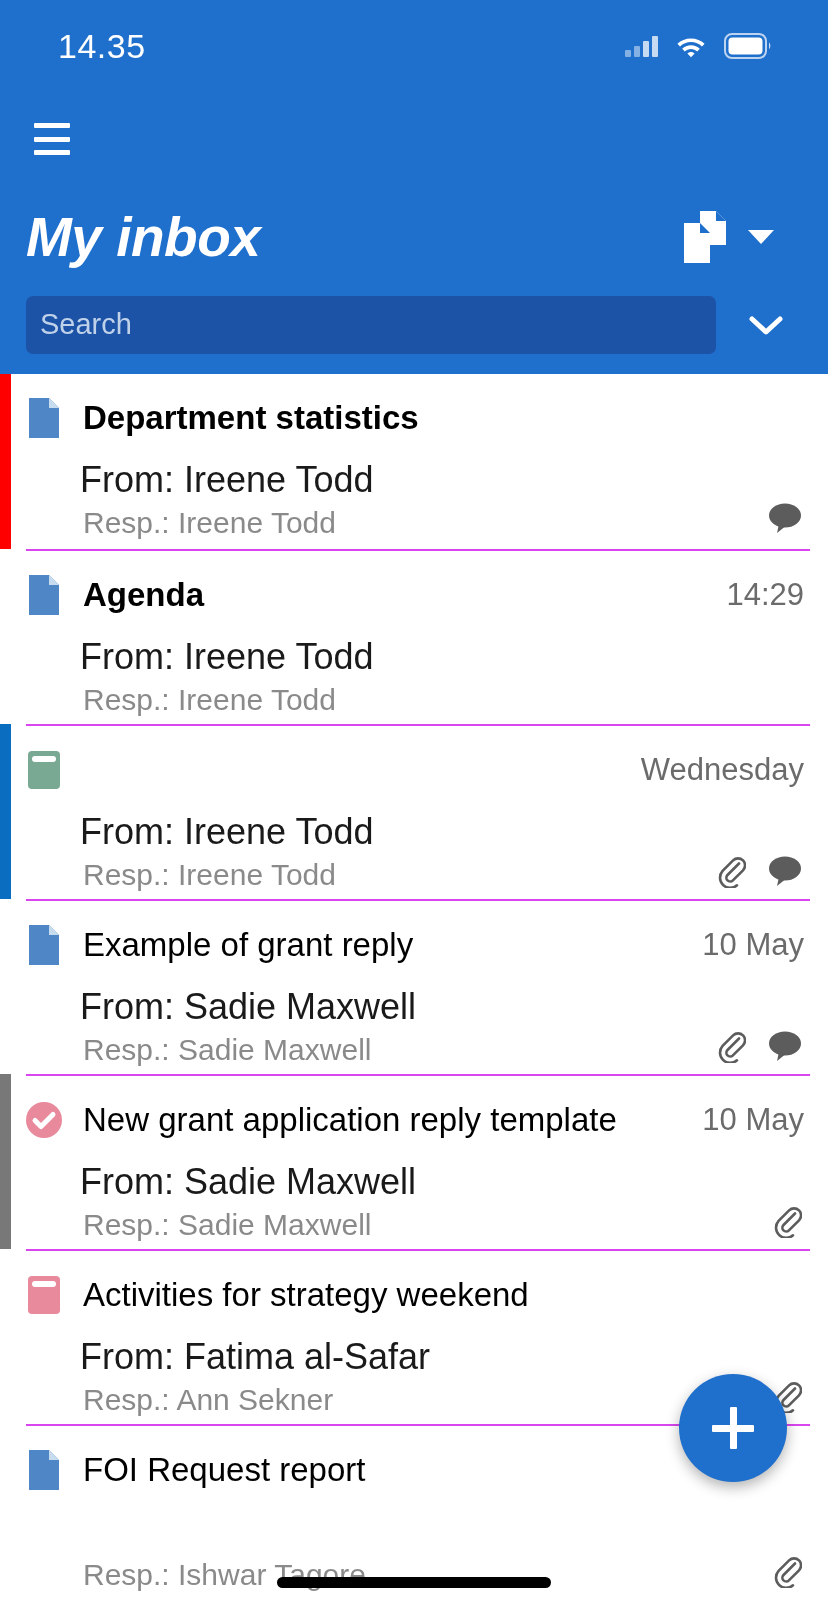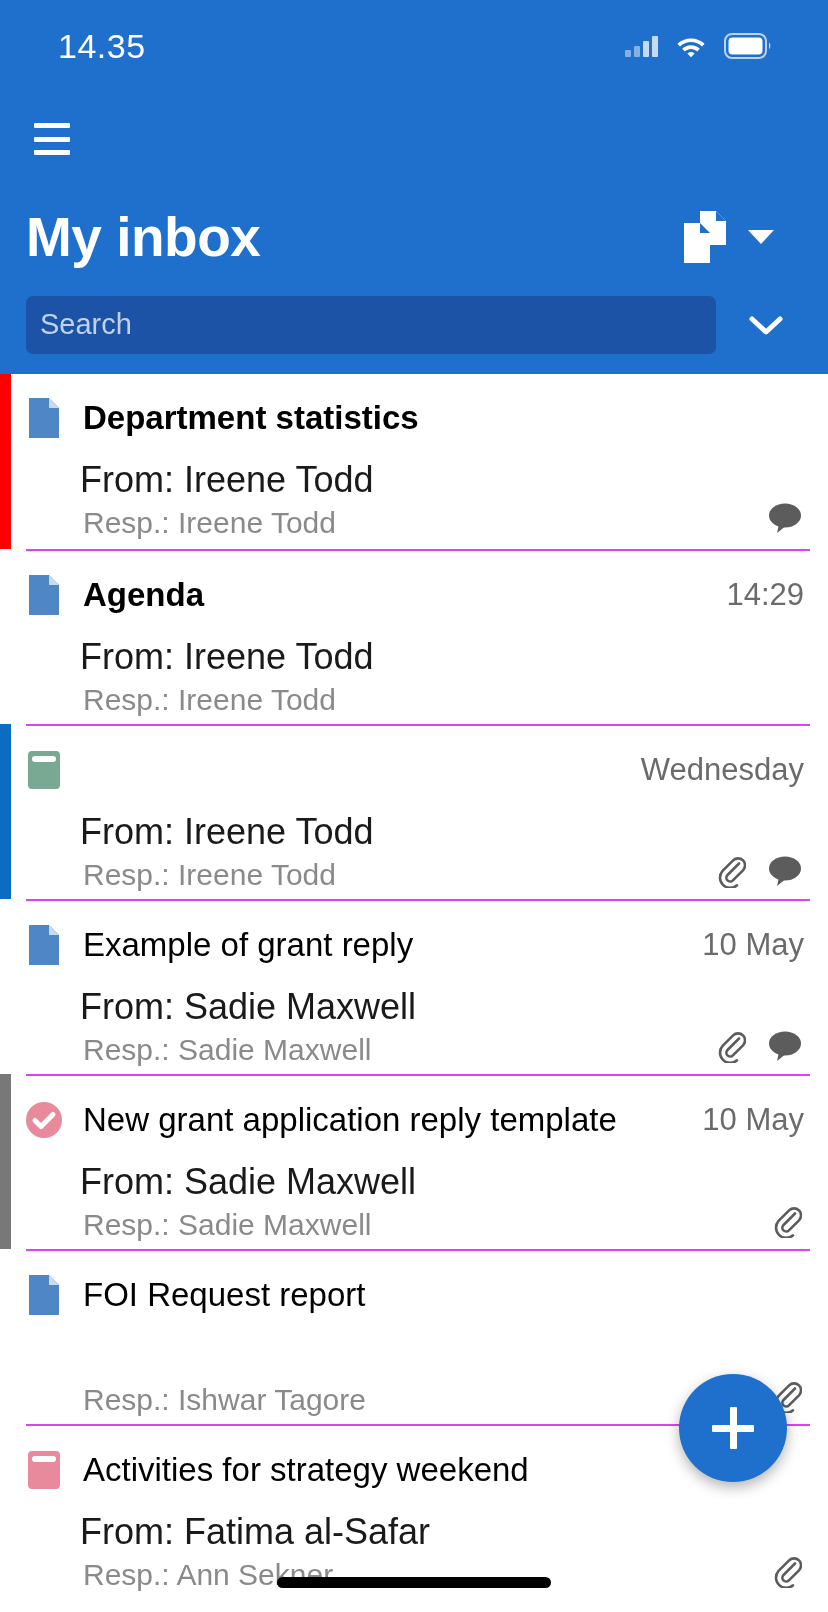--- a/index.html
+++ b/index.html
@@ -95,20 +95,21 @@
     align-items: center;
     justify-content: space-between;
     padding: 0 54px 0 26px;
   }
   .page-title {
     color: #ffffff;
     font-size: 55px;
     font-weight: bold;
     line-height: 1;
     letter-spacing: -0.5px;
+    font-style: italic;
   }
   .title-actions {
     display: flex;
     align-items: center;
     gap: 14px;
   }
   .copy-docs-icon { width: 54px; height: 56px; display: block; }
   .caret-down {
     width: 0; height: 0;
     border-left: 13px solid transparent;
@@ -447,53 +448,53 @@
             <svg class="clip-icon" viewBox="0 0 30 34">
               <path d="M23 9.5L11.5 21a3.8 3.8 0 005.4 5.4L27 16.3a7 7 0 10-9.9-9.9L6.6 16.9a10.2 10.2 0 0014.4 14.4" fill="none" stroke="#5c5c5c" stroke-width="2.6" stroke-linecap="round"></path>
             </svg>
           </div>
         </div>
       </div>
       <div class="row">
         <div class="row-inner">
           <div class="row-line1">
             <span class="row-icon">
-              <svg class="doc-icon" viewBox="0 0 30 40">
-                <path d="M0 0h20l10 10v30H0z" fill="#4f86c6"></path>
-                <path d="M20 0l10 10H20z" fill="#c8dcf0"></path>
-              </svg>
-            </span>
-            <span class="row-title">FOI Request report</span>
-          </div>
-          <div class="row-resp">Resp.: Ishwar Tagore</div>
-          <div class="row-markers">
-            <svg class="clip-icon" viewBox="0 0 30 34">
-              <path d="M23 9.5L11.5 21a3.8 3.8 0 005.4 5.4L27 16.3a7 7 0 10-9.9-9.9L6.6 16.9a10.2 10.2 0 0014.4 14.4" fill="none" stroke="#5c5c5c" stroke-width="2.6" stroke-linecap="round"></path>
-            </svg>
-          </div>
-        </div>
-      </div>
-      <div class="row">
-        <div class="row-inner">
-          <div class="row-line1">
-            <span class="row-icon">
               <svg class="binder-icon" viewBox="0 0 32 38">
                 <rect x="0" y="0" width="32" height="38" rx="4" fill="#e8899c"></rect>
                 <rect x="4" y="5" width="24" height="6" rx="3" fill="#ffffff"></rect>
               </svg>
             </span>
             <span class="row-title">Activities for strategy weekend</span>
           </div>
           <div class="row-from">From: Fatima al-Safar</div>
           <div class="row-resp">Resp.: Ann Sekner</div>
           <div class="row-markers">
             <svg class="clip-icon" viewBox="0 0 30 34">
               <path d="M23 9.5L11.5 21a3.8 3.8 0 005.4 5.4L27 16.3a7 7 0 10-9.9-9.9L6.6 16.9a10.2 10.2 0 0014.4 14.4" fill="none" stroke="#5c5c5c" stroke-width="2.6" stroke-linecap="round"></path>
             </svg>
           </div>
         </div>
       </div>
+      <div class="row">
+        <div class="row-inner">
+          <div class="row-line1">
+            <span class="row-icon">
+              <svg class="doc-icon" viewBox="0 0 30 40">
+                <path d="M0 0h20l10 10v30H0z" fill="#4f86c6"></path>
+                <path d="M20 0l10 10H20z" fill="#c8dcf0"></path>
+              </svg>
+            </span>
+            <span class="row-title">FOI Request report</span>
+          </div>
+          <div class="row-resp">Resp.: Ishwar Tagore</div>
+          <div class="row-markers">
+            <svg class="clip-icon" viewBox="0 0 30 34">
+              <path d="M23 9.5L11.5 21a3.8 3.8 0 005.4 5.4L27 16.3a7 7 0 10-9.9-9.9L6.6 16.9a10.2 10.2 0 0014.4 14.4" fill="none" stroke="#5c5c5c" stroke-width="2.6" stroke-linecap="round"></path>
+            </svg>
+          </div>
+        </div>
+      </div>
     </div>
 
   <div class="fab"></div>
 
   <div class="home-indicator"></div>
 </div>
 
 </body></html>

